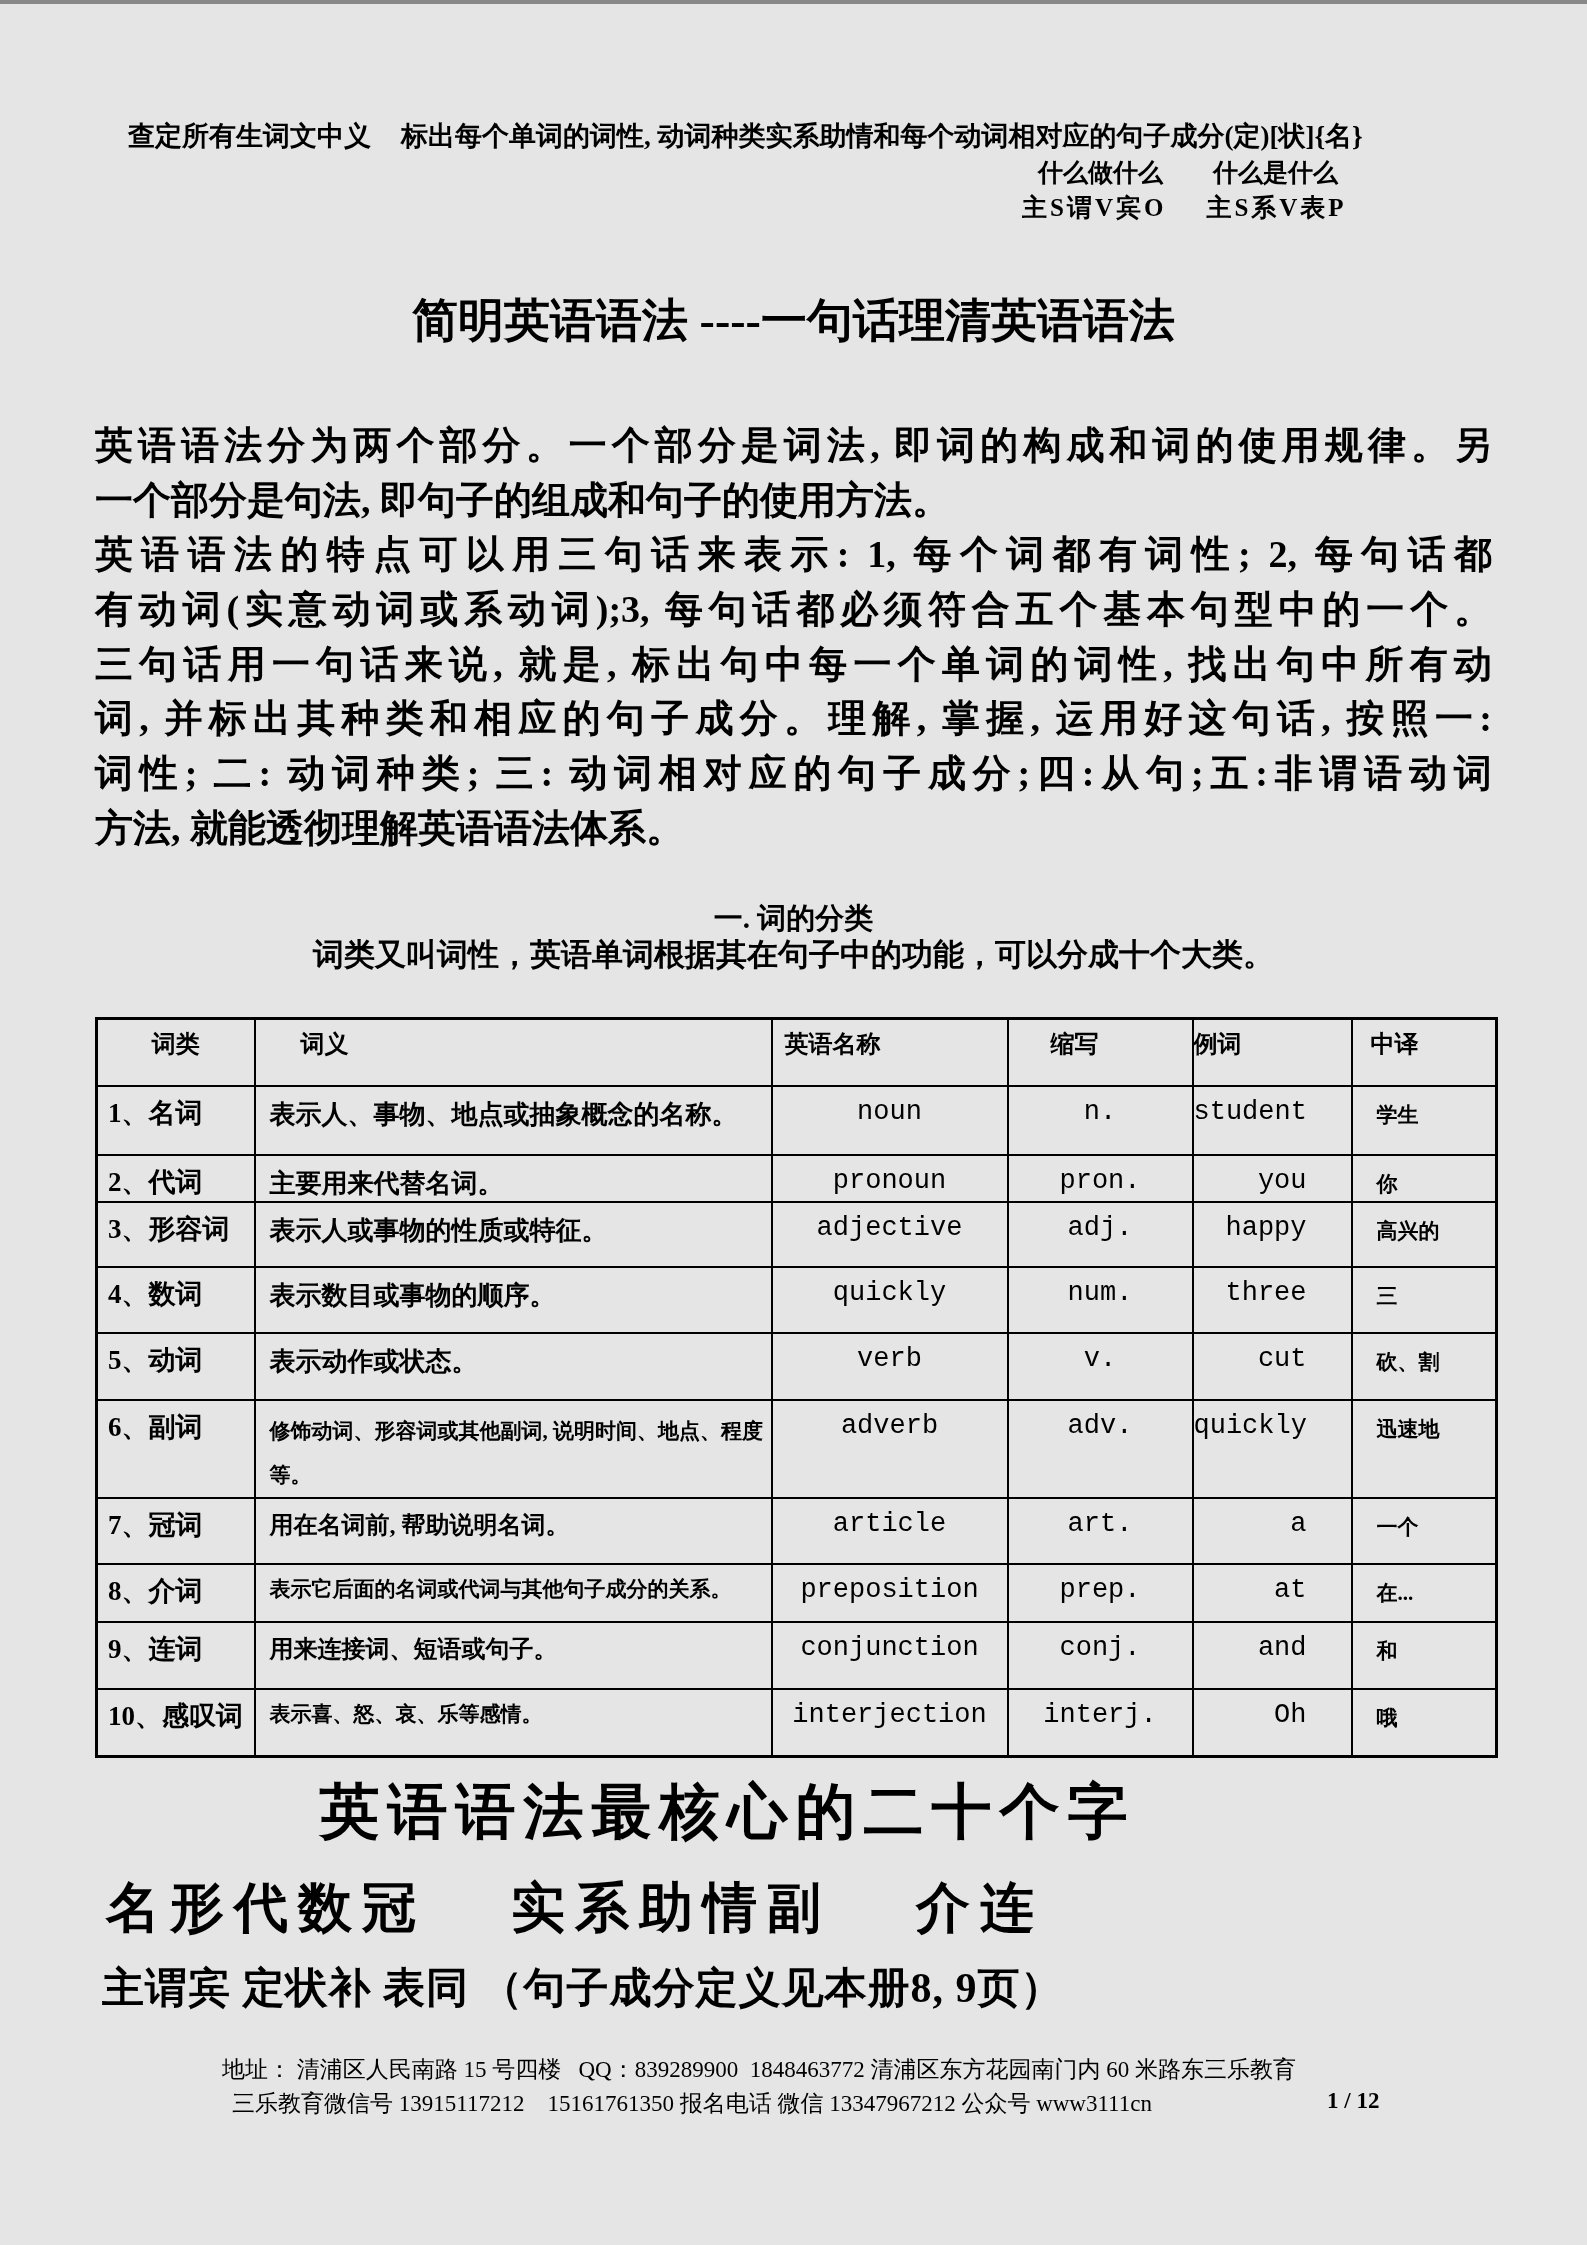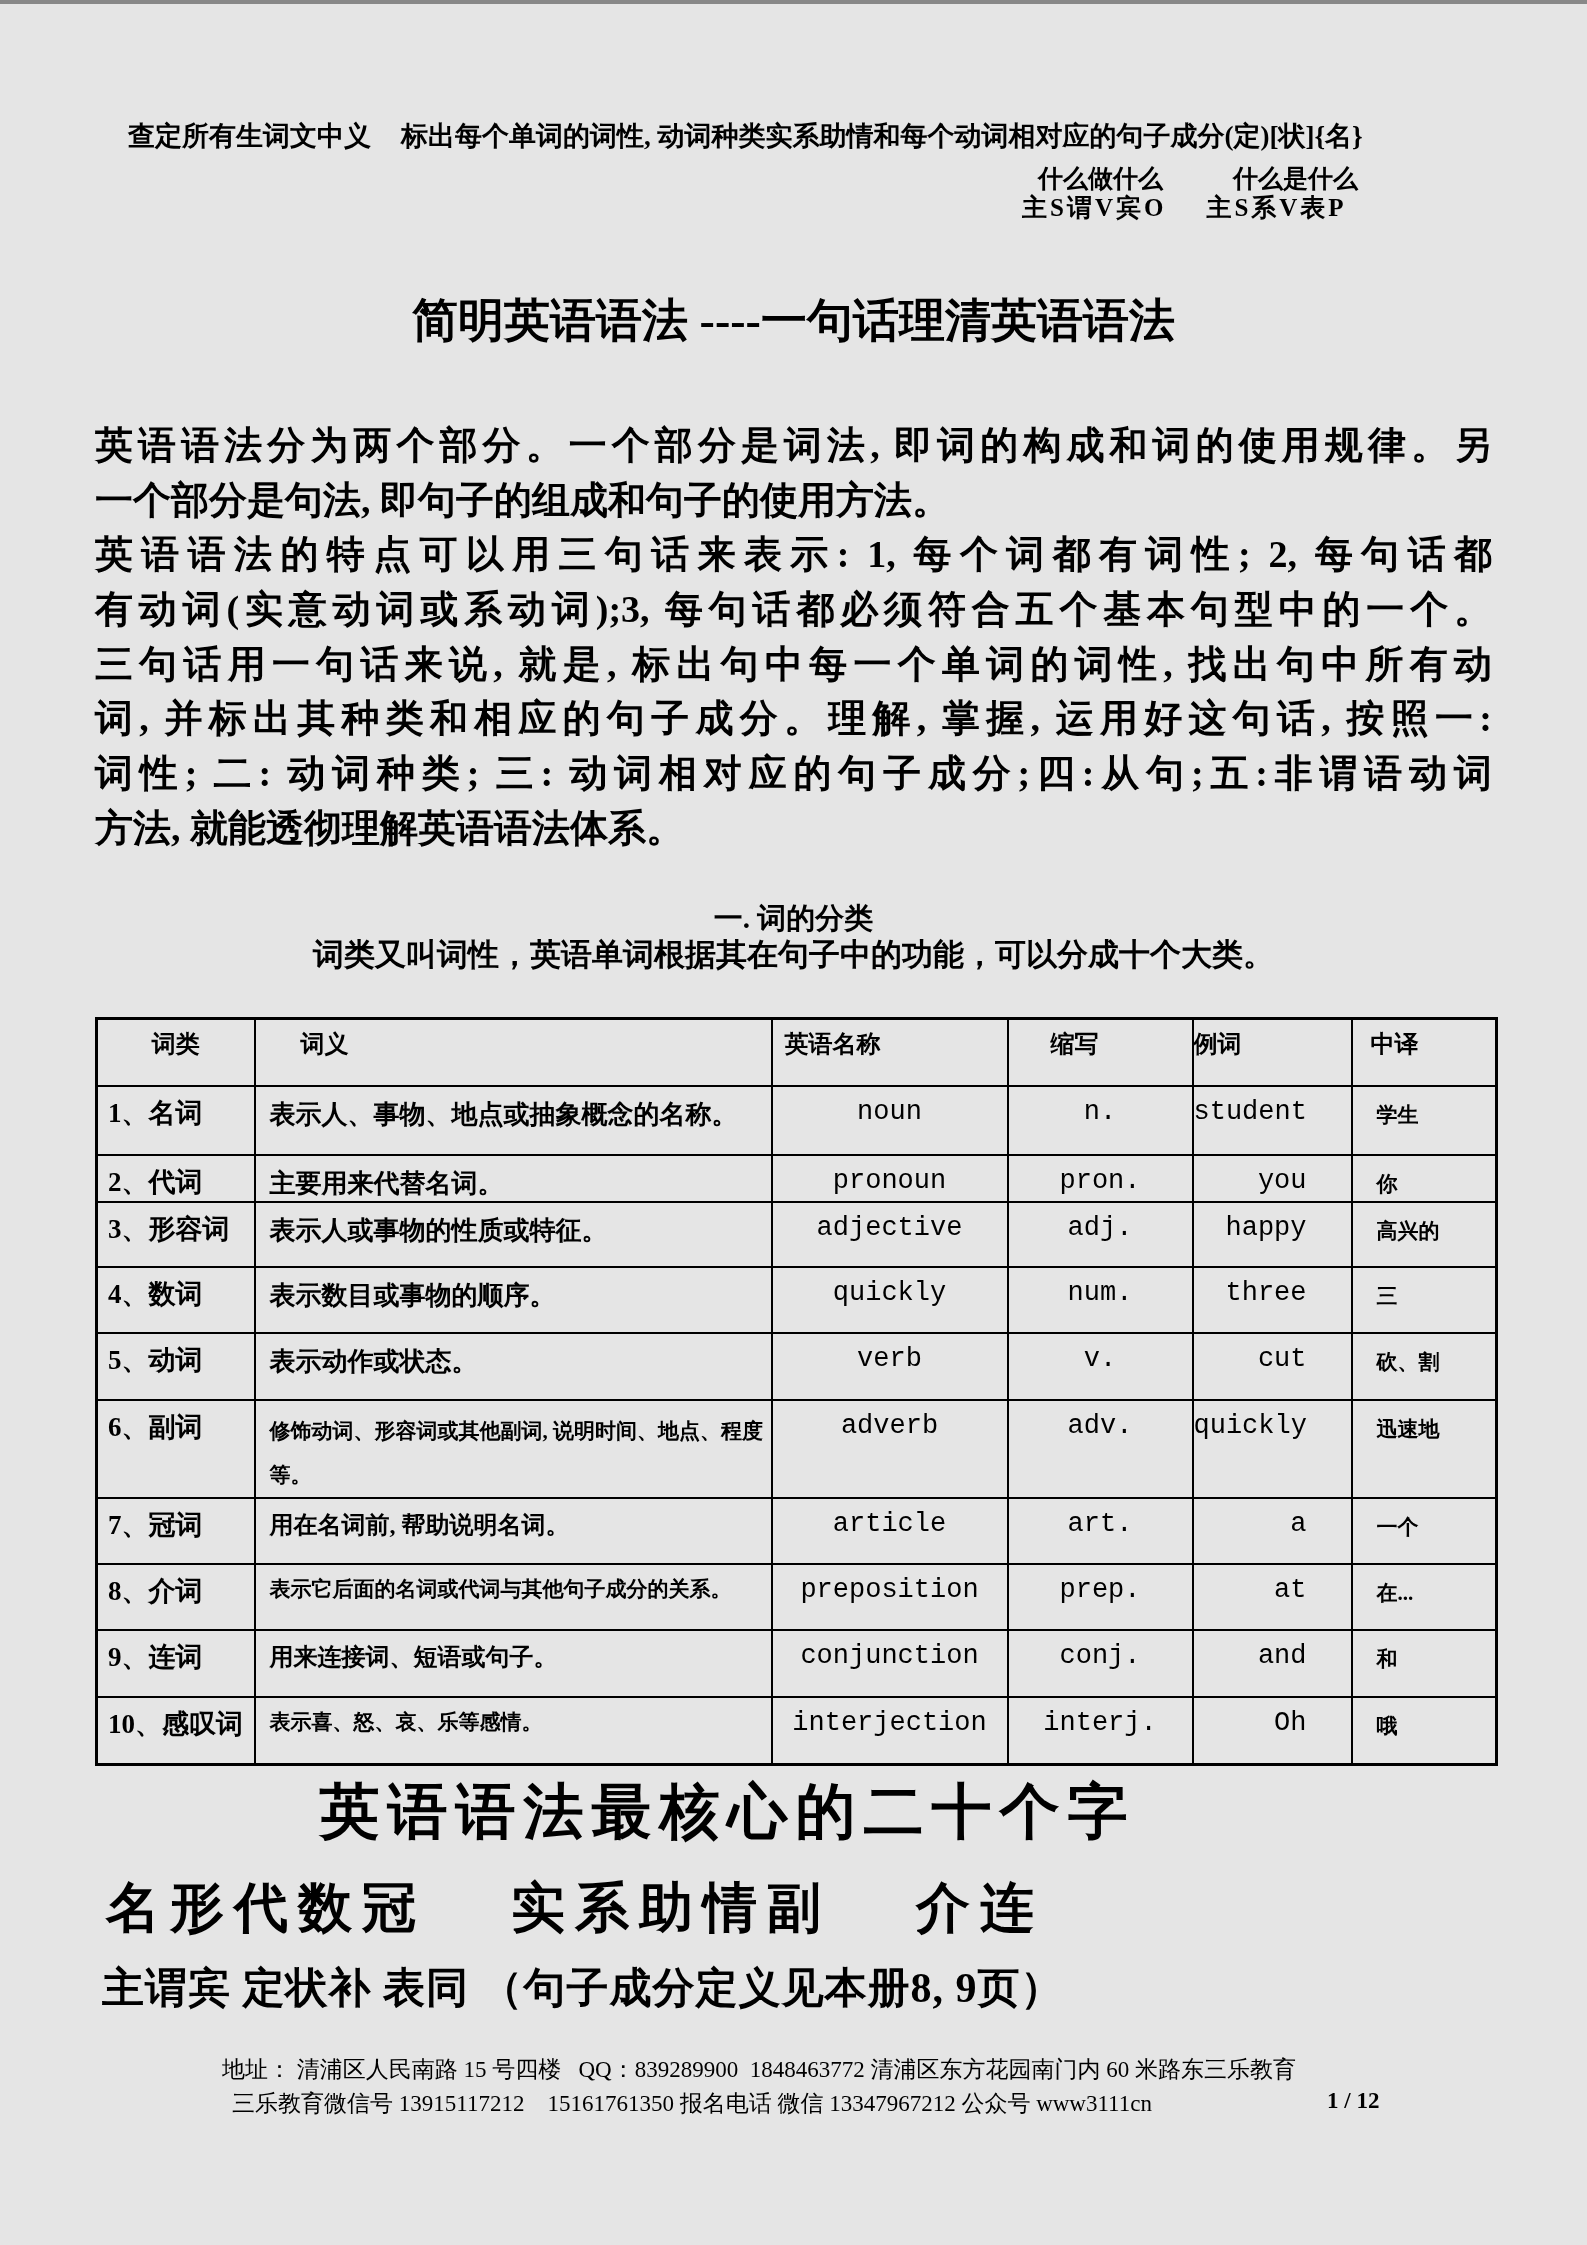--- a/index.html
+++ b/index.html
@@ -8,21 +8,21 @@
     width:1587px;height:2245px;
     background:#e5e5e5;
     margin:4px auto;
     font-family:"Liberation Serif","DejaVu Serif",serif;
     color:#000;
     overflow:hidden;
   }
   .abs{position:absolute;}
   
   .hdr1{top:114px;left:128px;font-size:27px;font-weight:600;display:flex;gap:30px;white-space:pre;}
-  .hdr2{top:158px;left:1038px;font-size:25px;font-weight:600;display:flex;gap:70px;white-space:pre;}
+  .hdr2{top:152px;left:1038px;font-size:25px;font-weight:600;display:flex;gap:50px;white-space:pre;}
   .hdr3{top:187px;left:1022px;font-size:25px;font-weight:700;display:flex;gap:40px;letter-spacing:3px;white-space:pre;}
   
   .title{top:286px;left:0;width:1587px;text-align:center;font-size:46px;font-weight:700;}
   
   .bodytext{top:414px;left:95px;width:1397px;font-size:38px;font-weight:600;line-height:54.7px;}
   .bodytext .bl{height:54.7px;overflow:visible;white-space:normal;}
   .bodytext .fill{text-align:justify;text-align-last:justify;}
   .bodytext .short{text-align:left;}
   
   .sechead{top:895px;left:0;width:1587px;text-align:center;font-size:29px;font-weight:600;}
@@ -157,21 +157,21 @@
         <td class="c6">迅速地</td>
       </tr>
       <tr style="height:66px" class="fmid">
         <td class="c1">7、冠词</td>
         <td class="c2">用在名词前, 帮助说明名词。</td>
         <td class="c3">article</td>
         <td class="c4">art.</td>
         <td class="c5">a</td>
         <td class="c6">一个</td>
       </tr>
-      <tr style="height:66px" class="fsmall">
+      <tr style="height:58px" class="fsmall">
         <td class="c1">8、介词</td>
         <td class="c2">表示它后面的名词或代词与其他句子成分的关系。</td>
         <td class="c3">preposition</td>
         <td class="c4">prep.</td>
         <td class="c5">at</td>
         <td class="c6">在...</td>
       </tr>
       <tr style="height:67px" class="fmid">
         <td class="c1">9、连词</td>
         <td class="c2">用来连接词、短语或句子。</td>

